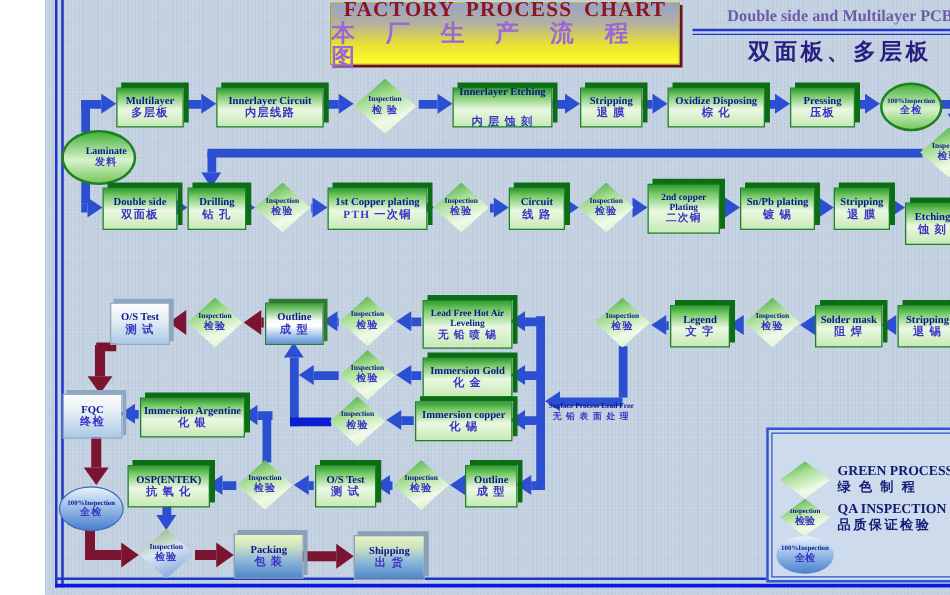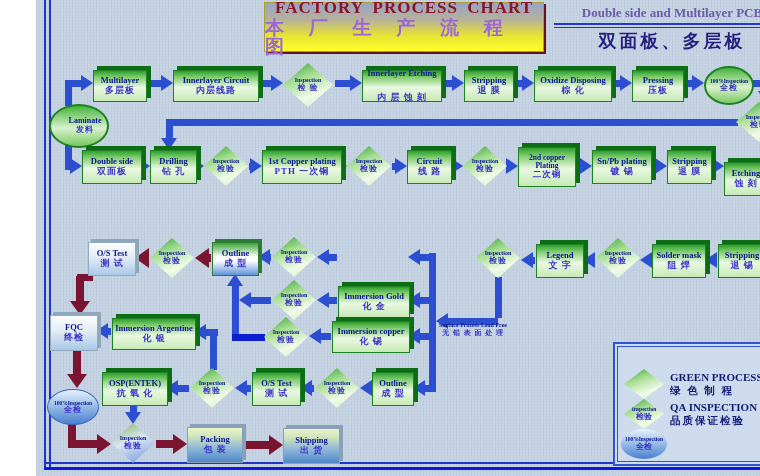--- a/index.html
+++ b/index.html
@@ -332,20 +332,24 @@
       <div class="zh">检验</div>
     </div>
     <div class="node box mixed" style="left: 176px; top: 242px; width: 45px; height: 32px;">
       <div class="en">Outline</div>
       <div class="zh">成 型</div>
     </div>
     <div class="node diamond green" style="left: 236px; top: 237px; width: 44px; height: 40px;">
       <div class="en">Inspection</div>
       <div class="zh">检验</div>
     </div>
+    <div class="node box green small" style="left: 302px; top: 240px; width: 70px; height: 37px;">
+      <div class="en">Lead Free Hot Air Leveling</div>
+      <div class="zh">无 铅 喷 锡</div>
+    </div>
     <div class="node diamond green" style="left: 440px; top: 238px; width: 44px; height: 40px;">
       <div class="en">Inspection</div>
       <div class="zh">检验</div>
     </div>
     <div class="node box green" style="left: 500px; top: 244px; width: 46px; height: 32px;">
       <div class="en">Legend</div>
       <div class="zh">文  字</div>
     </div>
     <div class="node diamond green" style="left: 560px; top: 238px; width: 44px; height: 40px;">
       <div class="en">Inspection</div>

